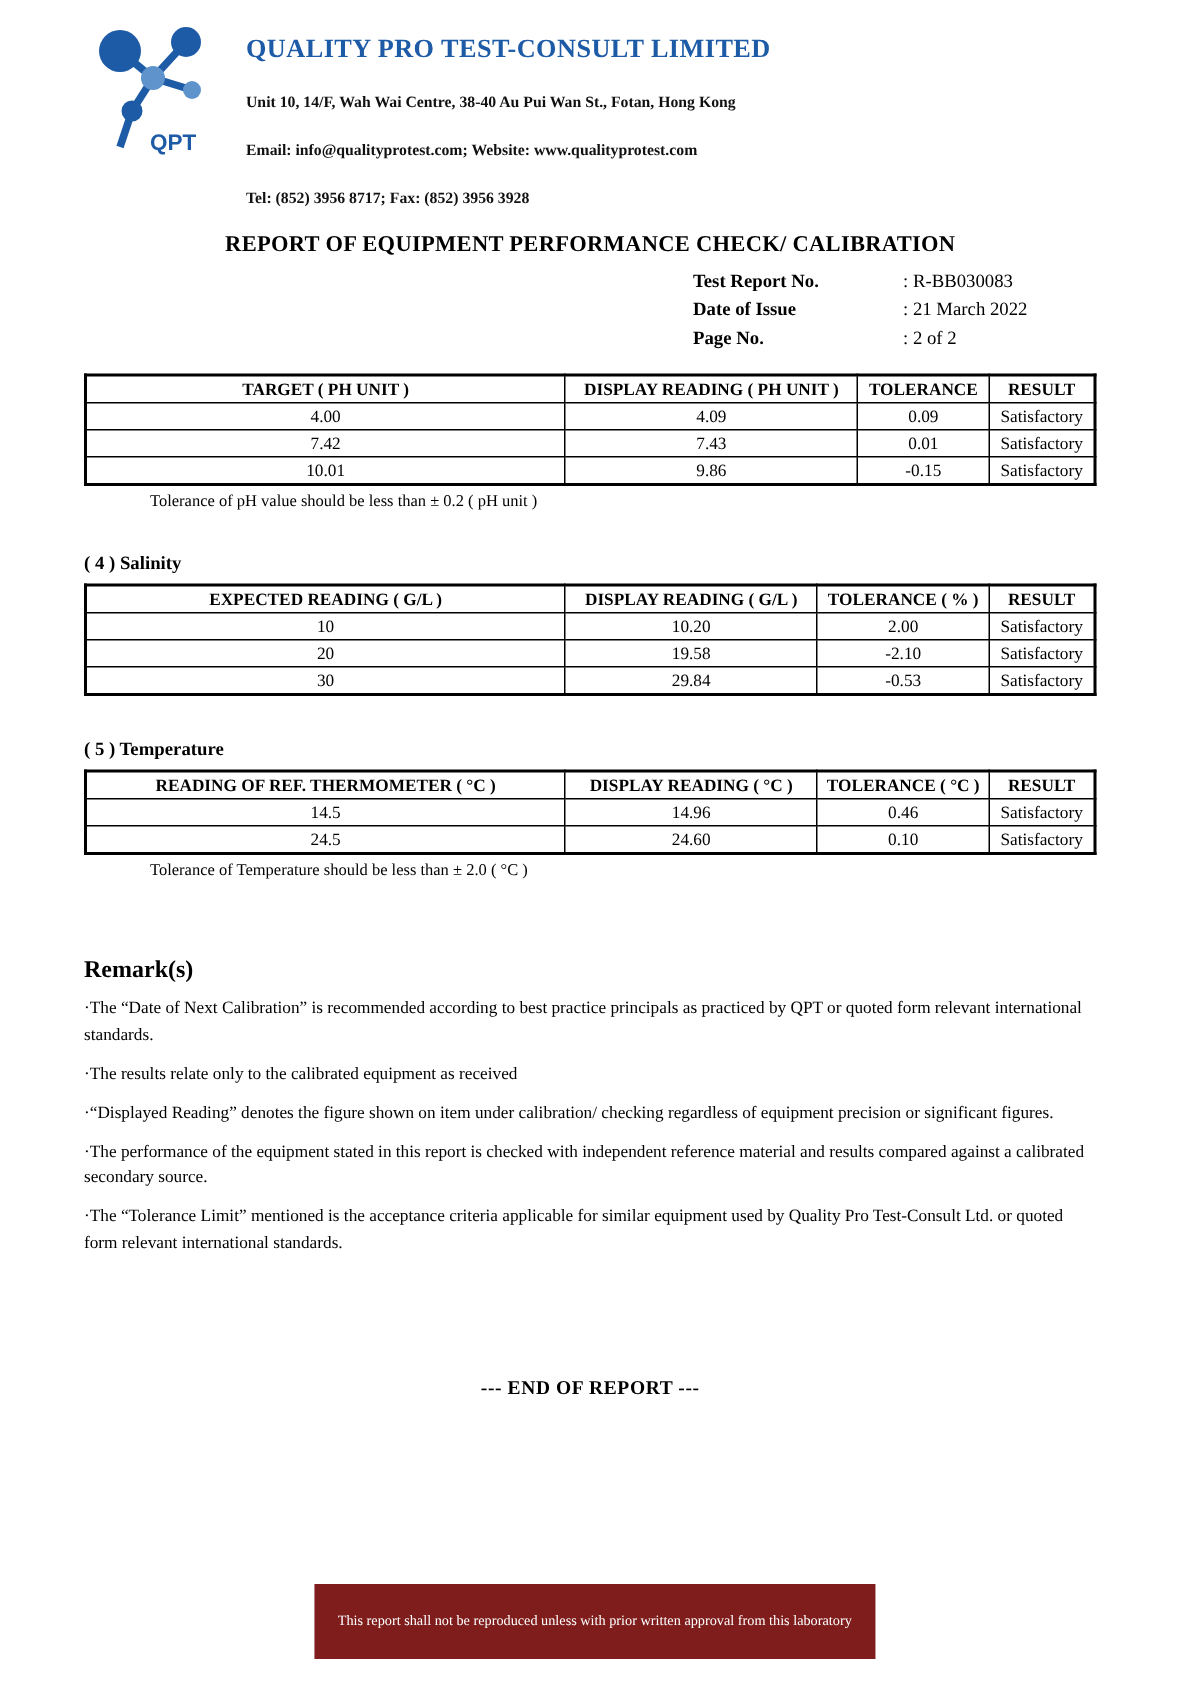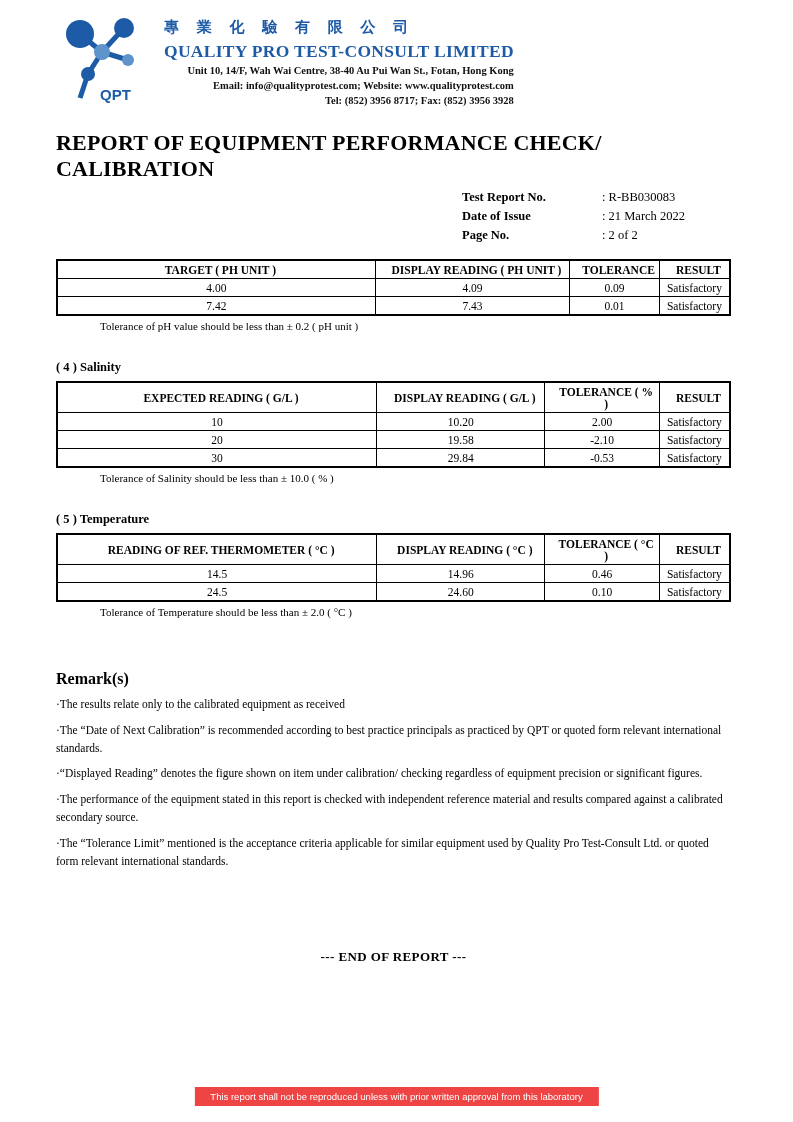--- a/index.html
+++ b/index.html
@@ -9,54 +9,54 @@
     font-family:"Liberation Serif", serif; color:#000; overflow:hidden;
   }
   .content { padding:12px 62px 0 56px; }
 
   
   .header { display:flex; align-items:flex-start; }
   .logo-box { width:100px; height:102px; flex:0 0 auto; }
   .header-text { margin-left:8px; padding-top:6px; }
   .cn-name { font-size:15px; font-weight:bold; letter-spacing:7px; color:#1d5ba6; }
   .company-name { font-size:17.5px; font-weight:bold; color:#1d5ba6; margin-top:4px; letter-spacing:0.3px; }
-  .addr-line { font-size:10.5px; font-weight:bold; color:#111; margin-top:2px; line-height:1.25;text-align:right; }
-
-  
-  .report-title { font-size:22px; font-weight:bold; text-align:left; margin-top:16px; letter-spacing:0.2px; }
+  .addr-line { font-size:10.5px; font-weight:bold; color:#111; margin-top:19px; line-height:1.25; }
+
+  
+  .report-title { font-size:15px; font-weight:bold; text-align:center; margin-top:16px; letter-spacing:0.2px; }
 
   
   .meta-block { margin:8px 0 0 406px; }
   .meta-row { display:flex; margin-top:4px; }
   .meta-label { font-weight:bold; font-size:12.5px; width:140px; }
   .meta-value { font-size:12.5px; }
 
   
   .rtable { width:100%; border-collapse:collapse; border:2px solid #000; margin-top:2px; }
   .rtable th, .rtable td {
     border:1px solid #000; text-align:center; font-size:11.5px; padding:2.5px 4px; height:18px;
   }
-  .rtable th { font-weight:bold;padding-left:12px; }
+  .rtable th { font-weight:bold; }
   .tbl-note { font-size:11px; margin-top:4px;margin-left:44px; }
   .sec-heading { font-weight:bold; font-size:12.5px; margin-top:28px; margin-bottom:6px; }
   .tbl1-gap { margin-top:16px; }
 
   
   .remarks { margin-top:52px; }
   .remarks-heading { font-weight:bold; font-size:16px; }
   .remark-item { font-size:11.5px; line-height:1.55; margin-top:8px; }
 
   
   .end-of-report { text-align:center; font-weight:bold; font-size:13px; margin-top:78px; letter-spacing:0.4px; }
 
   
   .footer-bar {
     position:absolute; bottom:16px; left:50%; transform:translateX(-50%);
-    background:#ef4444; color:#fff; font-size:9.5px; padding:4px 16px; white-space:nowrap;
-    font-family:Liberation Sans, sans-serif;
+    background:#7f1d1d; color:#fff; font-size:9.5px; padding:20px 16px; white-space:nowrap;
+    font-family:Liberation Serif, serif;
   }
 </style>
 </head>
 <body>
 
 <div class="page">
   <div class="content">
 
     <div class="header">
       <div class="logo-box">
@@ -70,21 +70,20 @@
           </g>
           <circle cx="24" cy="22" r="14" fill="#1d5ba6"></circle>
           <circle cx="68" cy="16" r="10" fill="#1d5ba6"></circle>
           <circle cx="46" cy="40" r="8" fill="#5e93cc"></circle>
           <circle cx="72" cy="48" r="6" fill="#5e93cc"></circle>
           <circle cx="32" cy="62" r="7" fill="#1d5ba6"></circle>
           <text x="44" y="88" font-size="15" font-weight="bold" fill="#1d5ba6" font-family="Liberation Sans, sans-serif">QPT</text>
         </svg>
       </div>
       <div class="header-text">
-        <div class="cn-name">專 業 化 驗 有 限 公 司</div>
         <div class="company-name">QUALITY PRO TEST-CONSULT LIMITED</div>
         <div class="addr-line">Unit 10, 14/F, Wah Wai Centre, 38-40 Au Pui Wan St., Fotan, Hong Kong</div>
         <div class="addr-line">Email: info@qualityprotest.com; Website: www.qualityprotest.com</div>
         <div class="addr-line">Tel: (852) 3956 8717; Fax: (852) 3956 3928</div>
       </div>
     </div>
 
     <div class="report-title">REPORT OF EQUIPMENT PERFORMANCE CHECK/ CALIBRATION</div>
 
     <div class="meta-block">
@@ -121,20 +120,26 @@
         <tr>
           <td>4.00</td>
           <td>4.09</td>
           <td>0.09</td>
           <td>Satisfactory</td>
         </tr>
         <tr>
           <td>7.42</td>
           <td>7.43</td>
           <td>0.01</td>
+          <td>Satisfactory</td>
+        </tr>
+        <tr>
+          <td>10.01</td>
+          <td>9.86</td>
+          <td>-0.15</td>
           <td>Satisfactory</td>
         </tr>
       </tbody>
     </table>
     <div class="tbl-note">Tolerance of pH value should be less than ± 0.2 ( pH unit )</div>
 
     <div class="sec-heading">( 4 )  Salinity</div>
     <table class="rtable">
       <colgroup>
           <col style="width:47.5%">
@@ -164,21 +169,20 @@
           <td>Satisfactory</td>
         </tr>
         <tr>
           <td>30</td>
           <td>29.84</td>
           <td>-0.53</td>
           <td>Satisfactory</td>
         </tr>
       </tbody>
     </table>
-    <div class="tbl-note">Tolerance of Salinity should be less than ± 10.0 ( % )</div>
 
     <div class="sec-heading">( 5 )  Temperature</div>
     <table class="rtable">
       <colgroup>
           <col style="width:47.5%">
           <col style="width:25%">
           <col style="width:17%">
           <col style="width:10.5%">
         </colgroup>
       <thead>
@@ -201,22 +205,22 @@
           <td>24.60</td>
           <td>0.10</td>
           <td>Satisfactory</td>
         </tr>
       </tbody>
     </table>
     <div class="tbl-note">Tolerance of Temperature should be less than ± 2.0 ( °C )</div>
 
     <div class="remarks">
       <div class="remarks-heading">Remark(s)</div>
+      <div class="remark-item">·The “Date of Next Calibration” is recommended according to best practice principals as practiced by QPT or quoted form relevant international standards.</div>
       <div class="remark-item">·The results relate only to the calibrated equipment as received</div>
-      <div class="remark-item">·The “Date of Next Calibration” is recommended according to best practice principals as practiced by QPT or quoted form relevant international standards.</div>
       <div class="remark-item">·“Displayed Reading” denotes the figure shown on item under calibration/ checking regardless of equipment precision or significant figures.</div>
       <div class="remark-item">·The performance of the equipment stated in this report is checked with independent reference material and results compared against a calibrated secondary source.</div>
       <div class="remark-item">·The “Tolerance Limit” mentioned is the acceptance criteria applicable for similar equipment used by Quality Pro Test-Consult Ltd. or quoted form relevant international standards.</div>
     </div>
 
     <div class="end-of-report">--- END OF REPORT ---</div>
 
   </div>
 
   <div class="footer-bar">This report shall not be reproduced unless with prior written approval from this laboratory</div>

